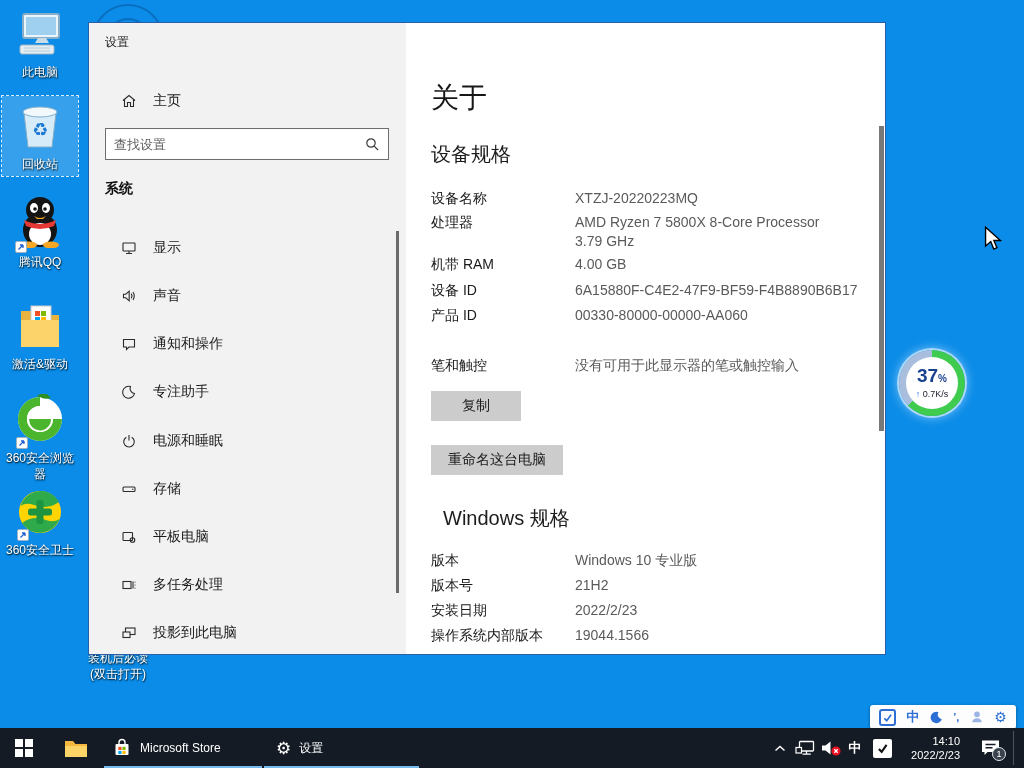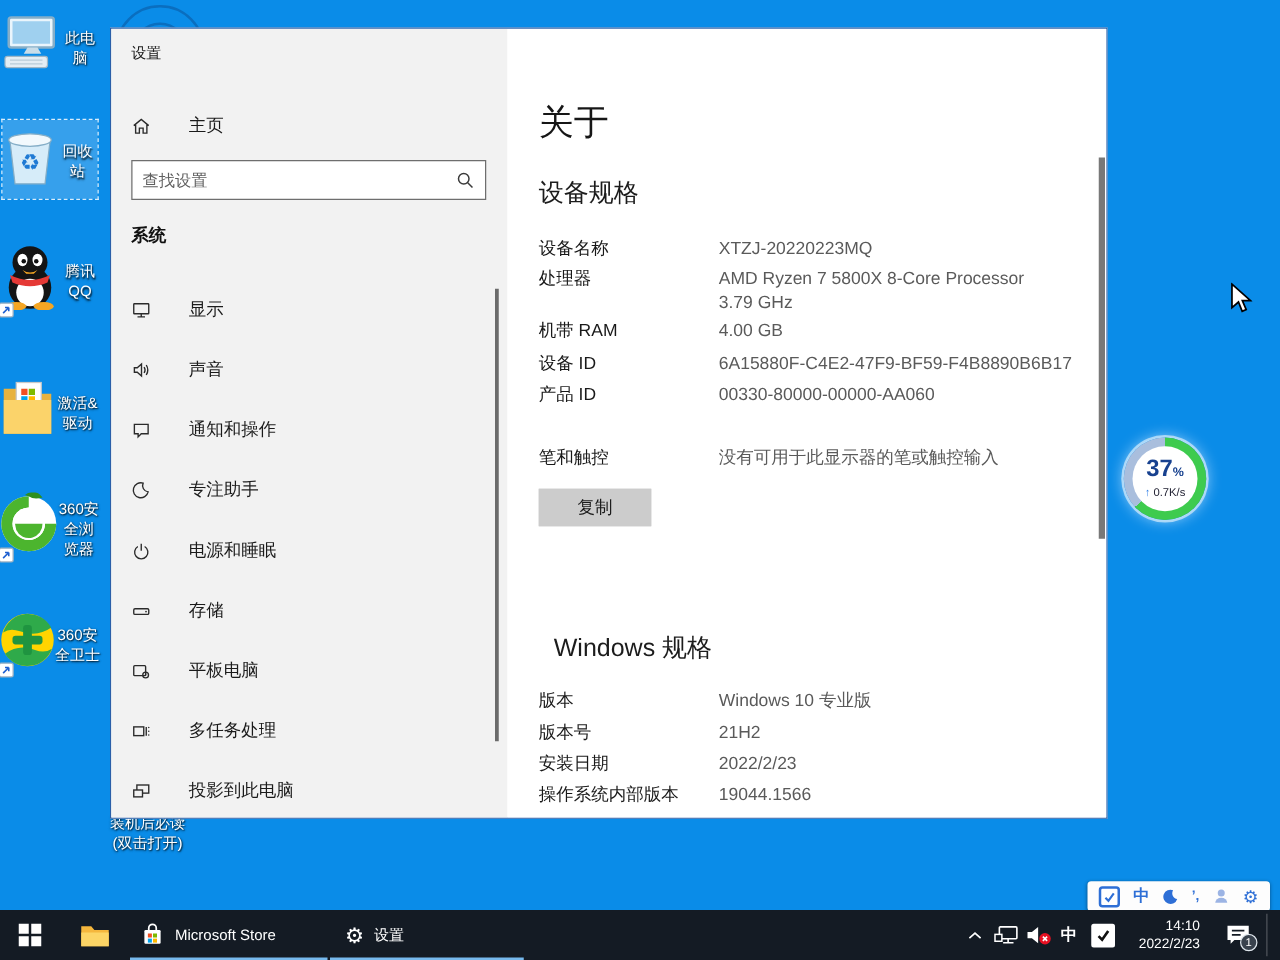--- a/index.html
+++ b/index.html
@@ -4,34 +4,34 @@
 <style>
   * { margin:0; padding:0; box-sizing:border-box; }
   html,body { width:1024px; height:768px; overflow:hidden; }
   body { font-family:"Liberation Sans","DejaVu Sans",sans-serif; }
   #screen { position:relative; width:1024px; height:768px; background:#0a8ce8; overflow:hidden; }
 
   
   .wp-arc { position:absolute; border:2px solid rgba(9,64,130,.4); border-radius:50%; z-index:1; }
 
   
-  .dicon { position:absolute; width:80px; display:flex; flex-direction:row; align-items:center; z-index:2; cursor:default; }
+  .dicon { position:absolute; width:80px; display:flex; flex-direction:column; align-items:center; z-index:2; cursor:default; }
   .dicon .dlabel { margin-top:2px; font-size:12px; line-height:16px; color:#fff; text-align:center; text-shadow:0 1px 2px rgba(0,0,0,.75),1px 1px 1px rgba(0,0,0,.5); word-break:break-all; }
   .dicon.selected { background:rgba(255,255,255,.18); outline:1px dashed rgba(255,255,255,.85); }
   .art { position:relative; }
   .sc-arrow { position:absolute; left:-1px; bottom:-1px; width:12px; height:12px; background:#fff; border:1px solid #9fb2c2; border-radius:2px; display:flex; align-items:center; justify-content:center; }
 
   
   #win { position:absolute; left:88px; top:22px; width:798px; height:633px; background:#fff; border:1px solid #2a5fa8; z-index:5; overflow:hidden; }
   #sidebar { position:absolute; left:0; top:0; width:317px; height:633px; background:#f2f2f2; }
   .win-title { position:absolute; left:16px; top:11px; font-size:12px; color:#1a1a1a; }
   .cap-btn { position:absolute; top:0; width:46px; height:40px; display:flex; align-items:center; justify-content:center; background:transparent; border:none; }
   .cap-min i { display:block; width:11px; border-top:1.5px solid #565656; }
   .cap-max i { display:block; width:9px; height:9px; border:1.2px solid #565656; }
-  .side-row { position:absolute; left:0; width:307px; height:40px; display:flex; align-items:center;gap:14px; }
+  .side-row { position:absolute; left:16px; width:307px; height:40px; display:flex; align-items:center; }
   .side-row .sicon { margin-left:16px; width:16px; height:16px; }
   .side-row .slabel { margin-left:16px; font-size:14px; color:#1b1b1b; }
   #searchbox { position:absolute; left:16px; top:105px; width:284px; height:32px; background:#fff; border:1px solid #6e6e6e; display:flex; align-items:center; }
   #searchbox input { flex:1; border:none; outline:none; font-size:13px; padding:0 8px; color:#333; background:transparent; font-family:inherit; }
   #searchbox input::placeholder { color:#5f5f5f; opacity:1; }
   .section-label { position:absolute; left:16px; top:157px; font-size:14px; font-weight:bold; color:#111; }
   .sb-scroll { position:absolute; left:307px; top:208px; width:3px; height:362px; background:#6b6b6b; }
   #main { position:absolute; left:317px; top:0; width:481px; height:633px; background:#fff; }
   .page-title { position:absolute; left:25px; top:56px; font-size:28px; font-weight:400; color:#161616; }
   .sec-title { position:absolute; left:25px; font-size:20px; font-weight:400; color:#1c1c1c; }
@@ -347,20 +347,21 @@
       <div class="spec-row" style="top:283px;">
         <span class="spec-label">产品 ID</span>
         <span class="spec-value">00330-80000-00000-AA060</span>
       </div>
       <div class="spec-row" style="top:333px;">
         <span class="spec-label">笔和触控</span>
         <span class="spec-value">没有可用于此显示器的笔或触控输入</span>
       </div>
 
       <button class="gray-btn" style="top:368px;min-width:90px;">复制</button>
+      <button class="gray-btn" style="top:422px;">重命名这台电脑</button>
 
       <div class="sec-title" style="top:482px;margin-left:12px;">Windows 规格</div>
 
       <div class="spec-row" style="top:528px;">
         <span class="spec-label">版本</span>
         <span class="spec-value">Windows 10 专业版</span>
       </div>
       <div class="spec-row" style="top:553px;">
         <span class="spec-label">版本号</span>
         <span class="spec-value">21H2</span>

